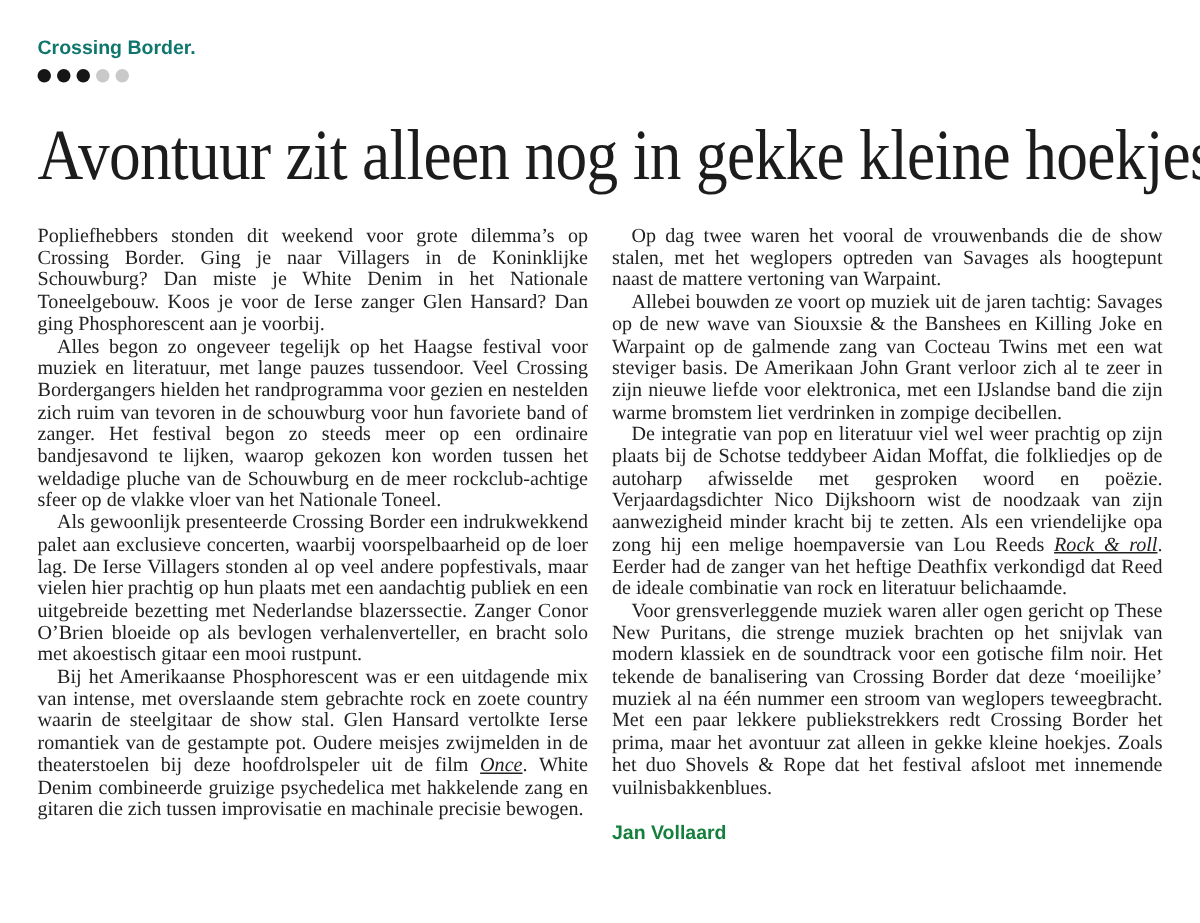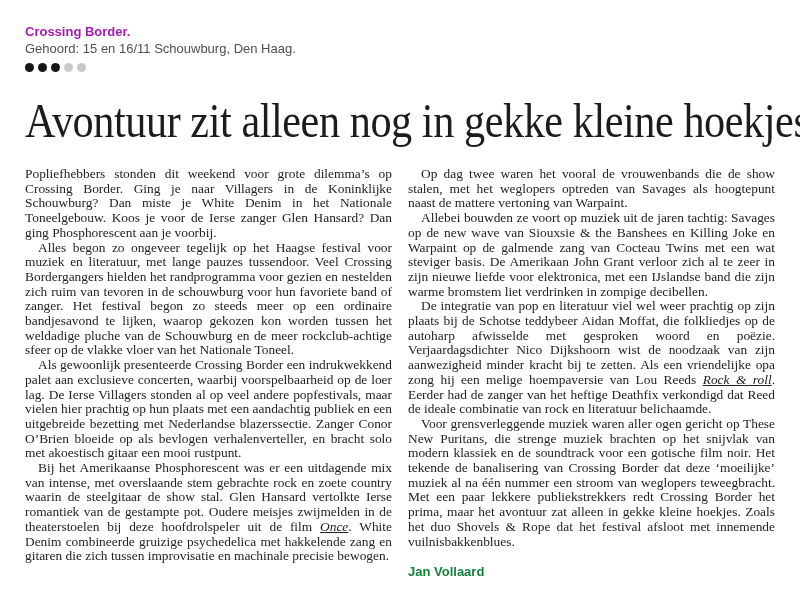--- a/index.html
+++ b/index.html
@@ -17,21 +17,21 @@
     display: inline-block;
     font-size: 17px;
     font-weight: 700;
     color: #0d0d0d;
     letter-spacing: .2px;
     padding-bottom: 6px;
     border-bottom: 1px solid #8a8a8a;
   }
 
   
-  .review-title { margin-top: 12px; font-size: 13px; font-weight: 700; color: #a21caf; }
+  .review-title { margin-top: 12px; font-size: 13px; font-weight: 700; color: #0f766e; }
   .heard { margin-top: 2px; font-size: 13px; color: #4f4f4f; }
   .rating { margin-top: 7px; display: flex; gap: 4px; height: 9px; }
   .dot { width: 9px; height: 9px; border-radius: 50%; display: inline-block; }
 
   
   h1.headline {
     margin: 27px 0 16px 0;
     font-family: "Liberation Serif", serif;
     font-weight: 400;
     font-size: 48px;
@@ -70,21 +70,20 @@
   }
 </style>
 </head>
 <body>
 
 <div class="page">
 
 
   <div>
     <div class="review-title">Crossing Border.</div>
-    <div class="heard">Gehoord: 15 en 16/11 Schouwburg, Den Haag.</div>
     <div class="rating">
         <span class="dot" style="background: rgb(22, 22, 22);"></span>
         <span class="dot" style="background: rgb(22, 22, 22);"></span>
         <span class="dot" style="background: rgb(22, 22, 22);"></span>
         <span class="dot" style="background: rgb(201, 201, 201);"></span>
         <span class="dot" style="background: rgb(201, 201, 201);"></span>
       </div>
   </div>
 
   <h1 class="headline"><span class="squeeze">Avontuur zit alleen nog in gekke kleine hoekjes</span></h1>

